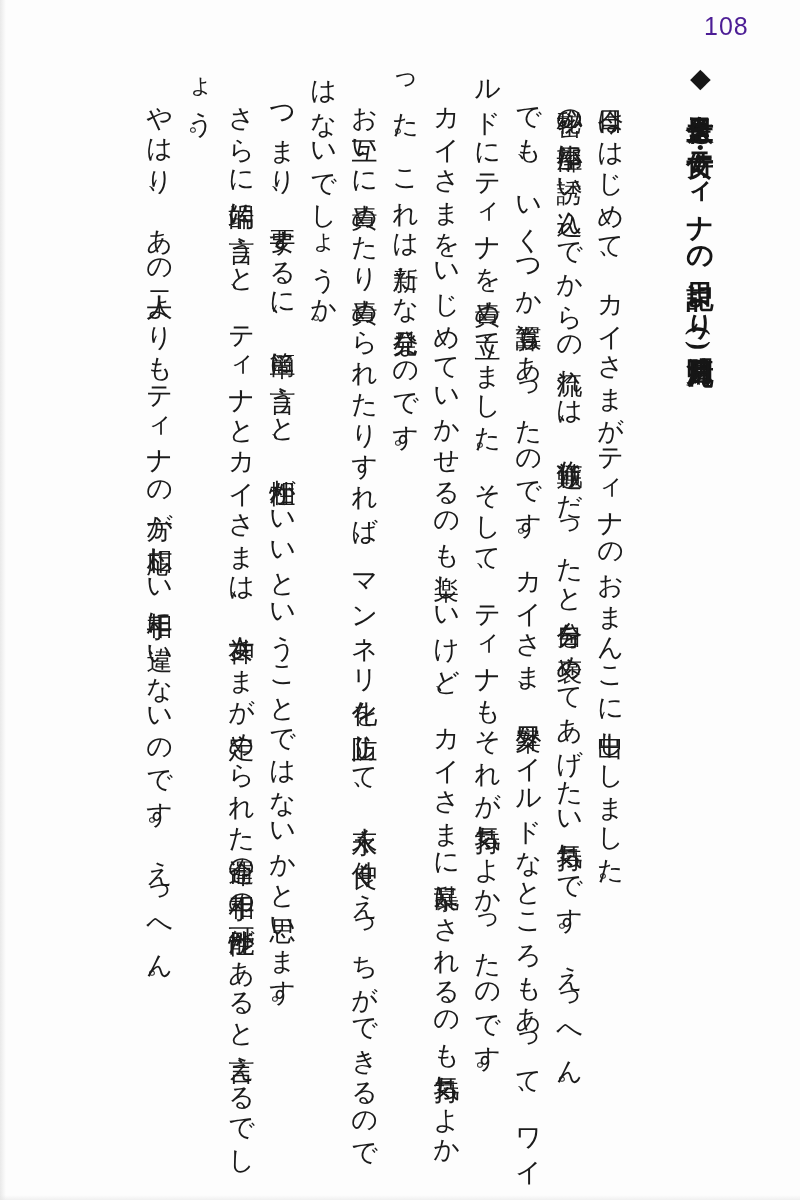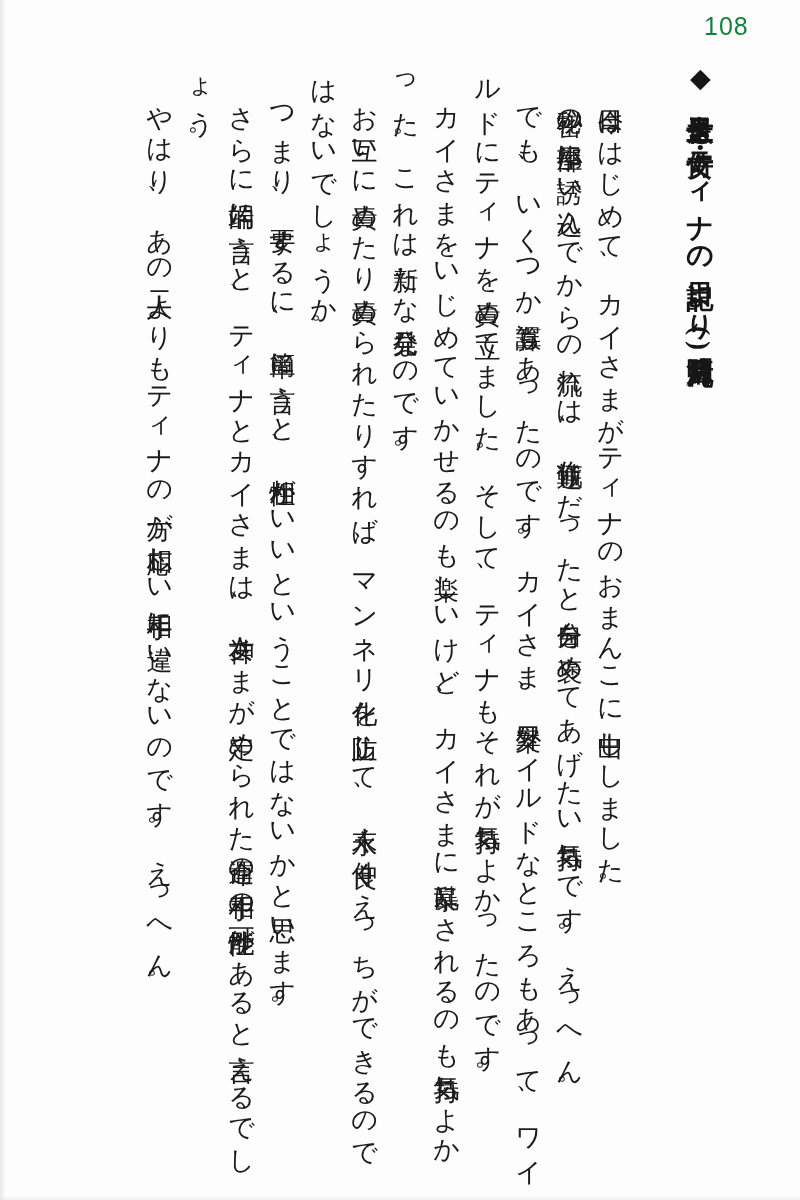--- a/index.html
+++ b/index.html
@@ -30,21 +30,21 @@
     background: linear-gradient(to top, #e3e3e3, rgba(253,253,253,0));
     opacity: .5;
   }
   .page-number {
     position: absolute;
     top: 12px;
     left: 704px;
     font-family: "Liberation Sans", "DejaVu Sans", sans-serif;
     font-size: 25px;
     letter-spacing: 1px;
-    color: #15803d;
+    color: #4c1d95;
   }
   .text-block {
     position: absolute;
     top: 62px;
     right: 80px;
     height: 1112px;
     writing-mode: vertical-rl;
     text-orientation: mixed;
     line-break: anywhere;
     overflow-wrap: break-word;

